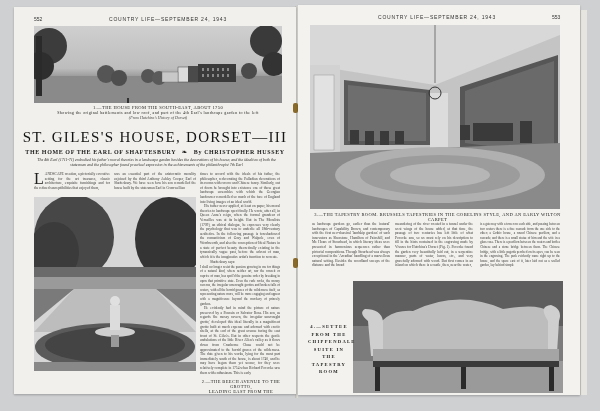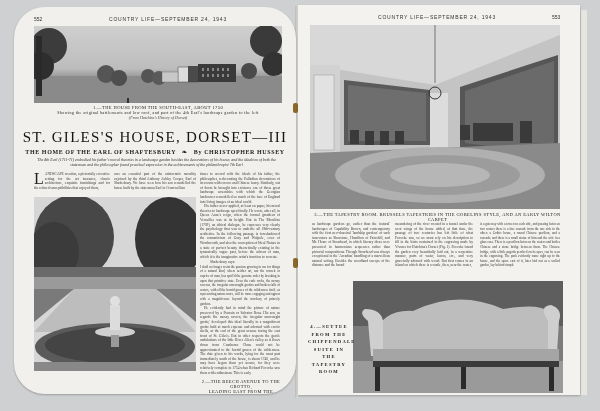--- a/index.html
+++ b/index.html
@@ -6,21 +6,21 @@
   body {
     width: 600px; height: 411px; overflow: hidden;
     background: #cfd0d2;
     font-family: "Liberation Serif", serif;
     position: relative;
   }
   .page {
     position: absolute; background: #f1f0ec; overflow: hidden;
     box-shadow: 0 1px 2px rgba(0,0,0,0.25);
   }
-  #left-page { left: 14px; top: 7px; width: 282px; height: 387px; border-radius: 31px; }
+  #left-page { left: 14px; top: 7px; width: 282px; height: 387px; }
   #right-page { left: 298px; top: 5px; width: 282px; height: 390px; background: #f3f2ee; }
   #right-edge { position:absolute; left: 580px; top: 10px; width: 6px; height: 385px; background:#e6e5e0; border-left:1px solid #c8c7c2; }
   .gutter { position:absolute; left: 295px; top: 6px; width: 3px; height: 392px; background: linear-gradient(90deg,#b9b8b3,#e6e5e0); }
   .staple { position:absolute; left: 293px; width: 5px; height: 10px; background:#8a6a2a; border-radius:2px; }
 
   .running-head {
     position: absolute; top: 9px; font-family: "Liberation Sans", sans-serif;
     font-size: 5px; letter-spacing: 0.8px; color: #333;
   }
   .page-num { position:absolute; top: 9px; font-family:"Liberation Sans",sans-serif; font-size:5px; color:#333; }

